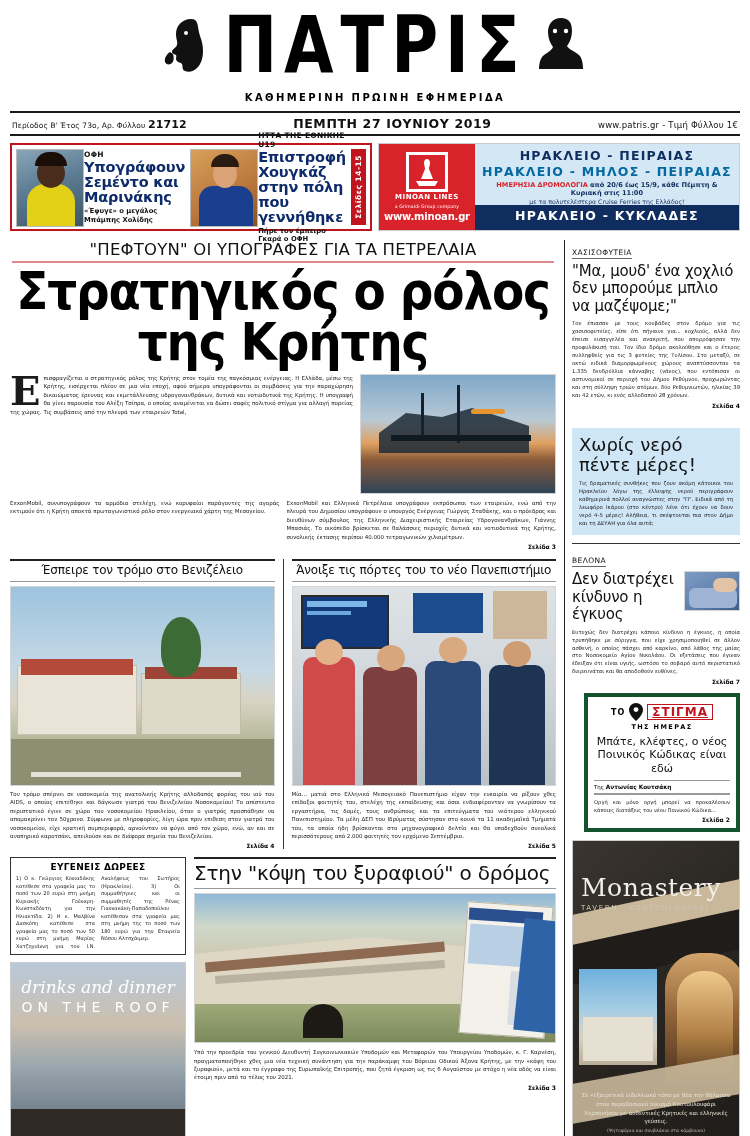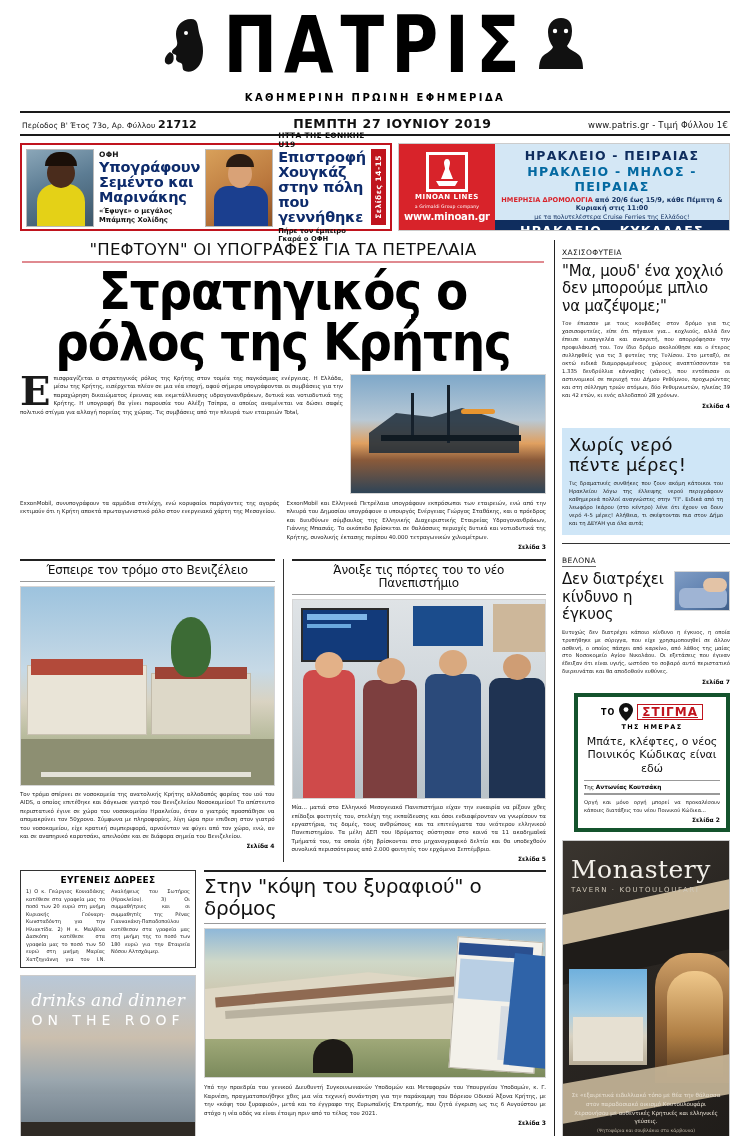--- a/index.html
+++ b/index.html
@@ -3,21 +3,21 @@
 <meta charset="utf-8">
 <title>ΠΑΤΡΙΣ</title>
 <style>
   * { box-sizing: border-box; margin: 0; padding: 0; }
   html, body {
     width: 750px; height: 1136px;
     background: #ffffff;
     font-family: "DejaVu Sans", "Liberation Sans", sans-serif;
     overflow: hidden;
   }
-  .page { width: 750px; height: 1124px; position: relative; padding: 0 20px; }
+  .page { width: 750px; height: 1124px; position: relative; padding: 0 10px; }
 
   
   .masthead { padding-top: 14px; text-align: center; position: relative; }
   .masthead-row { display: flex; align-items: center; justify-content: center; gap: 10px; }
   .logo-title {
     font-family: "DejaVu Sans", sans-serif;
     font-weight: 700; font-size: 64px; letter-spacing: 7px;
     line-height: 0.95; color: #000;
     transform: scaleY(1.22); transform-origin: center;
   }
@@ -37,21 +37,21 @@
   .dateline .center { font-size: 12.5px; font-weight: 700; letter-spacing: .6px; }
   .dateline .right { font-size: 8.5px; letter-spacing: .2px; }
   .rule-under { border-top: 2.5px solid #1a1a1a; }
 
   
   .topads { display: flex; gap: 6px; margin-top: 7px; height: 88px; }
   .sportbox {
     flex: 0 0 360px; border: 2px solid #c0141e; background: #fff;
     display: flex; position: relative; padding: 4px; gap: 5px;
   }
-  .sportcell { display: flex; gap: 5px; flex: 1; }
+  .sportcell { display: flex; flex: 1; }
   .sportphoto { width: 68px; height: 78px; flex: none; border: 1px solid #bbb; overflow: hidden; position: relative; }
   .sporttext { flex: 1; display: flex; flex-direction: column; justify-content: center; }
   .kicker { font-size: 7.5px; font-weight: 700; color: #111; letter-spacing: .3px; }
   .sporthead { font-size: 14.5px; font-weight: 700; color: #0d2b6b; line-height: 1.04; letter-spacing: -.2px; margin-top: 1px; }
   .sportsub { font-size: 6.8px; font-weight: 700; color: #111; line-height: 1.2; margin-top: 2px; }
   .pagesflag {
     width: 15px; background: #c0141e; color: #fff; font-size: 7.5px; font-weight: 700;
     display: flex; align-items: center; justify-content: center; flex: none;
   }
   .pagesflag span { writing-mode: vertical-rl; transform: rotate(180deg); letter-spacing: .5px; }
@@ -439,21 +439,21 @@
 
       <div class="monastery">
         <div class="ph" style="background:linear-gradient(140deg,#3a352f 0%,#2a2622 40%,#1e1b18 100%)"></div>
         <div style="position:absolute;left:0;top:56px;width:100%;height:46px;background:#c9b89a;transform:skewY(-12deg)"></div>
         <div style="position:absolute;left:0;top:86px;width:100%;height:40px;background:#1f1c19;transform:skewY(-12deg)"></div>
         <div style="position:absolute;left:6px;top:128px;width:78px;height:96px;background:linear-gradient(180deg,#6fb0dd 0%,#a9cfe4 45%,#d8d2c2 70%,#b9ae98 100%)"></div>
         <div style="position:absolute;left:10px;top:176px;width:70px;height:44px;background:#e6e0d2"></div>
         <div style="position:absolute;left:92px;top:112px;width:80px;height:130px;background:linear-gradient(180deg,#d3a46a 0%,#8d6136 50%,#4c3420 100%);border-radius:34px 34px 0 0"></div>
         <div style="position:absolute;left:104px;top:130px;width:56px;height:106px;background:linear-gradient(180deg,#f0c98c 0%,#b07f45 60%,#5d3f22 100%);border-radius:26px 26px 0 0"></div>
         <div style="position:absolute;left:0;top:228px;width:100%;height:40px;background:#c9b89a;transform:skewY(-10deg);opacity:.9"></div>
-        <div style="position:absolute;left:8px;top:14px;width:160px">
+        <div style="position:absolute;left:8px;top:32px;width:160px">
           <div class="mon-title">Monastery</div>
           <div class="mon-sub">TAVERN · KOUTOULOUFARI</div>
         </div>
         <div style="position:absolute;left:8px;right:8px;top:250px">
           <div class="mon-text">Σε «εξαιρετικά ειδυλλιακό τόπο με θέα την θάλασσα στον παραδοσιακό οικισμό Κουτουλουφάρι Χερσονήσου με αυθεντικές Κρητικές και ελληνικές γεύσεις.</div>
           <div class="mon-small">(Ψητοψάρια και σουβλάκια στα κάρβουνα)</div>
         </div>
 
       </div>
     </div>

